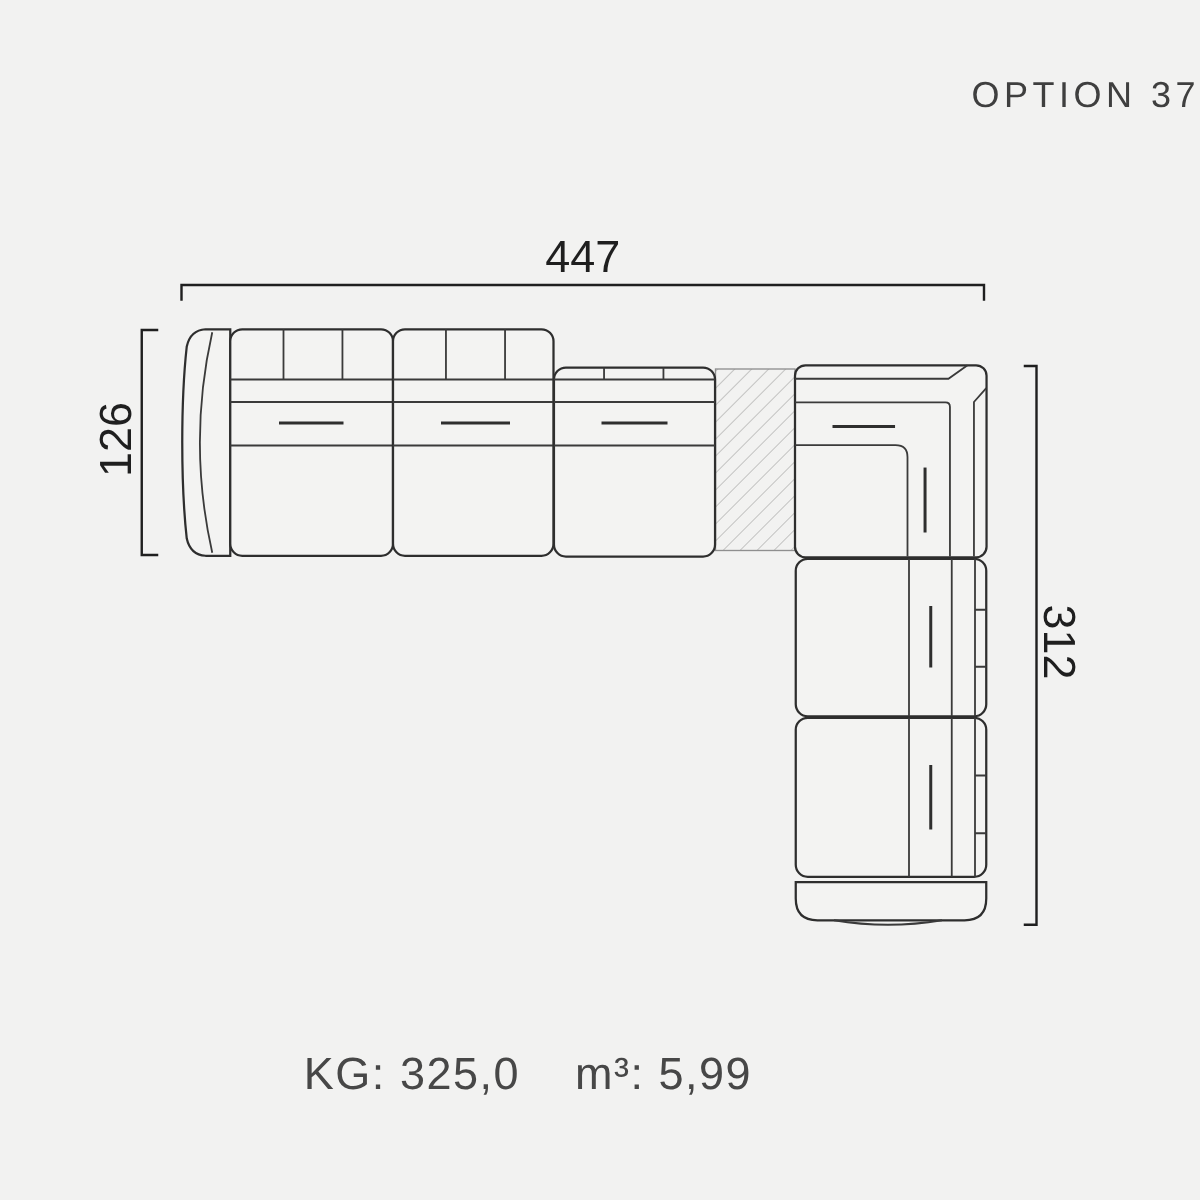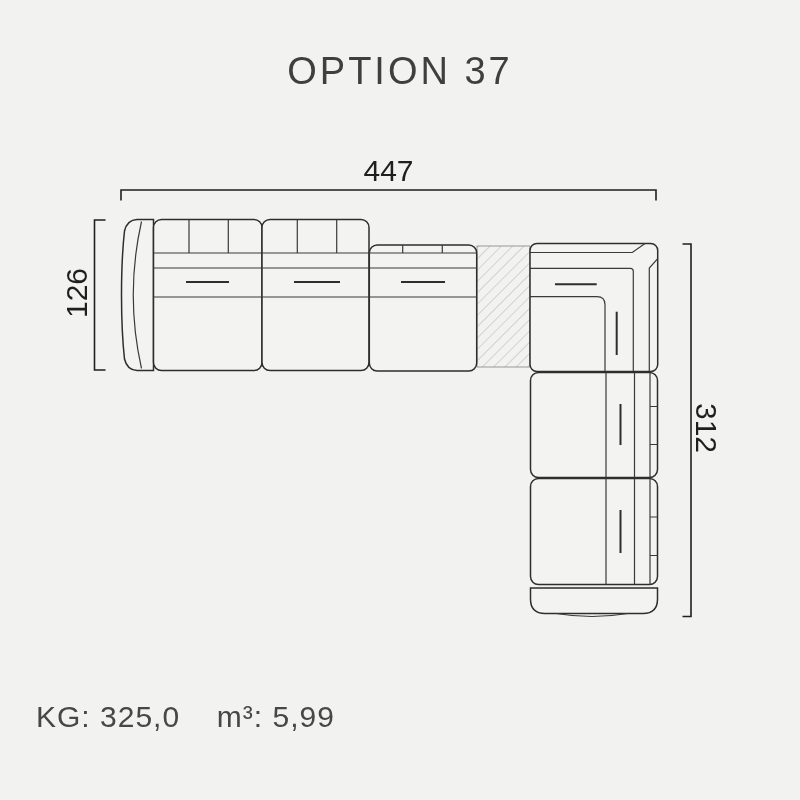--- a/index.html
+++ b/index.html
@@ -6,29 +6,30 @@
   body {
     width:800px; height:800px;
     background:#f2f2f1;
     font-family:"Liberation Sans", sans-serif;
     overflow:hidden;
   }
   .canvas { position:relative; width:800px; height:800px; }
 
   .title {
     position:absolute; top:50px; left:0; width:800px;
-    text-align:center;
-    font-size:38px; letter-spacing:3px;
+    text-align:right;
+    font-size:24px; letter-spacing:3px;
     color:#3f3f3f; font-weight:500;
   }
 
   .footer {
     position:absolute; top:700px; left:0; width:704px;
+    text-align:center;
     font-size:30px; letter-spacing:1px;
-    color:#474747; font-weight:400;margin-left:36px;
+    color:#474747; font-weight:400;
   }
   .footer .gap { display:inline-block; width:18px; }
 
   svg.drawing { position:absolute; top:0; left:0; }
 
   .outline { fill:#f3f3f2; stroke:#2e2e2e; stroke-width:1.5; }
   .armpath { fill:#f3f3f2; stroke:#2e2e2e; stroke-width:1.5; }
   .inner   { fill:none; stroke:#3a3a3a; stroke-width:1.2; }
   .seam    { fill:none; stroke:#2e2e2e; stroke-width:2; stroke-linecap:butt; }
   .dim     { fill:none; stroke:#1f1f1f; stroke-width:1.6; }

